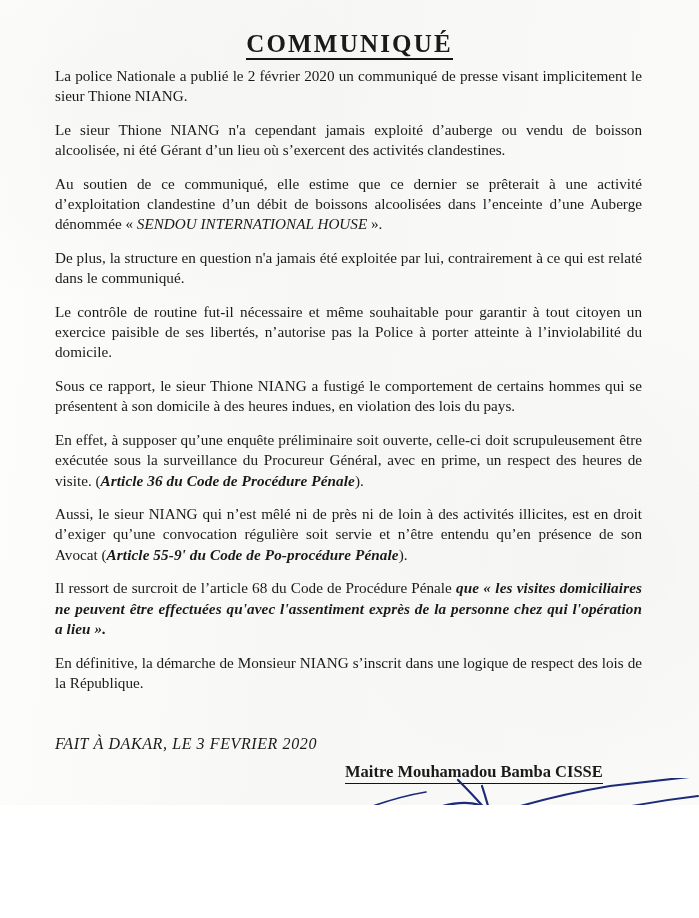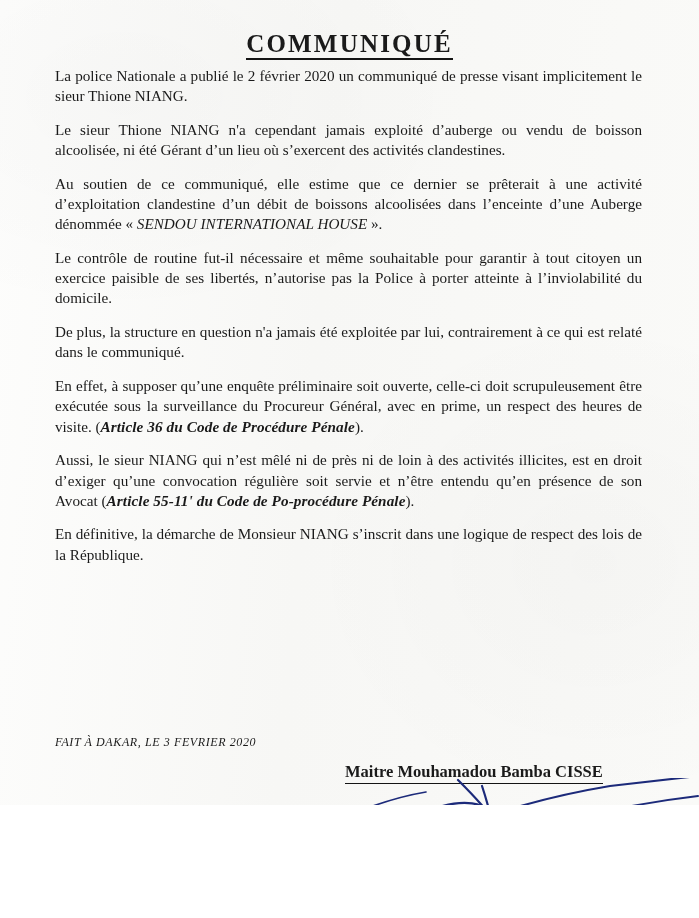--- a/index.html
+++ b/index.html
@@ -71,21 +71,21 @@
     font-style: italic;
     font-weight: bold;
     letter-spacing: 0.1px;
   }
 
   .sign-date {
     position: absolute;
     left: 55px;
     top: 735px;
     font-style: italic;
-    font-size: 12px;
+    font-size: 16px;
     letter-spacing: 0.6px;
     font-family: "Liberation Serif", "DejaVu Serif", serif;
   }
 
   .sign-name {
     position: absolute;
     left: 345px;
     top: 762px;
     font-size: 16.5px;
     font-weight: bold;
@@ -145,36 +145,42 @@
 
       <p class="para">
         <span>Le sieur Thione NIANG n'a cependant jamais exploité d’auberge ou vendu de boisson alcoolisée, ni été  Gérant d’un lieu où s’exercent des activités clandestines.</span>
       </p>
 
       <p class="para">
         <span>Au soutien de ce communiqué, elle estime que ce dernier se prêterait à une activité d’exploitation clandestine  d’un débit de boissons alcoolisées  dans l’enceinte d’une Auberge dénommée « </span><span class="ital">SENDOU INTERNATIONAL HOUSE</span><span> ».</span>
       </p>
 
       <p class="para">
+        <span>De plus, la structure en question n'a jamais été exploitée par lui, contrairement à ce qui est relaté dans le communiqué.</span>
+      </p>
+
+      <p class="para">
         <span>Le contrôle de routine fut-il nécessaire et même souhaitable pour garantir à tout citoyen un exercice paisible de ses libertés, n’autorise pas la Police à porter atteinte à l’inviolabilité du domicile.</span>
       </p>
 
       <p class="para">
-        <span>De plus, la structure en question n'a jamais été exploitée par lui, contrairement à ce qui est relaté dans le communiqué.</span>
-      </p>
-
+        <span>Sous ce rapport, le sieur Thione  NIANG a fustigé le comportement de certains hommes qui se présentent à son domicile à des heures indues, en violation des lois du pays.</span>
+      </p>
 
       <p class="para">
         <span>En effet, à supposer qu’une enquête préliminaire soit ouverte, celle-ci doit scrupuleusement être exécutée sous la surveillance du Procureur Général, avec en prime, un respect des heures de visite. (</span><span class="ital-b">Article 36 du Code de Procédure Pénale</span><span>).</span>
       </p>
 
       <p class="para">
-        <span>Aussi, le sieur NIANG qui n’est mêlé ni de près ni de loin à des activités illicites, est en droit d’exiger qu’une convocation  régulière soit servie et n’être entendu qu’en présence de son Avocat (</span><span class="ital-b">Article 55-11' du Code de Po-procédure Pénale</span><span>).</span>
-      </p>
-
+        <span>Aussi, le sieur NIANG qui n’est mêlé ni de près ni de loin à des activités illicites, est en droit d’exiger qu’une convocation  régulière soit servie et n’être entendu qu’en présence de son Avocat (</span><span class="ital-b">Article 55-9' du Code de Po-procédure Pénale</span><span>).</span>
+      </p>
+
+      <p class="para">
+        <span>Il ressort de surcroit de l’article 68 du Code de Procédure Pénale </span><span class="ital-b">que «  les visites domiciliaires ne peuvent être effectuées qu'avec l'assentiment exprès de la personne chez qui l'opération a lieu ».</span>
+      </p>
 
       <p class="para">
         <span>En définitive, la démarche de Monsieur NIANG s’inscrit dans une logique de respect des lois de la République.</span>
       </p>
 
 
     </div>
 
     <div class="sign-date">FAIT À DAKAR, LE 3 FEVRIER 2020</div>
 

